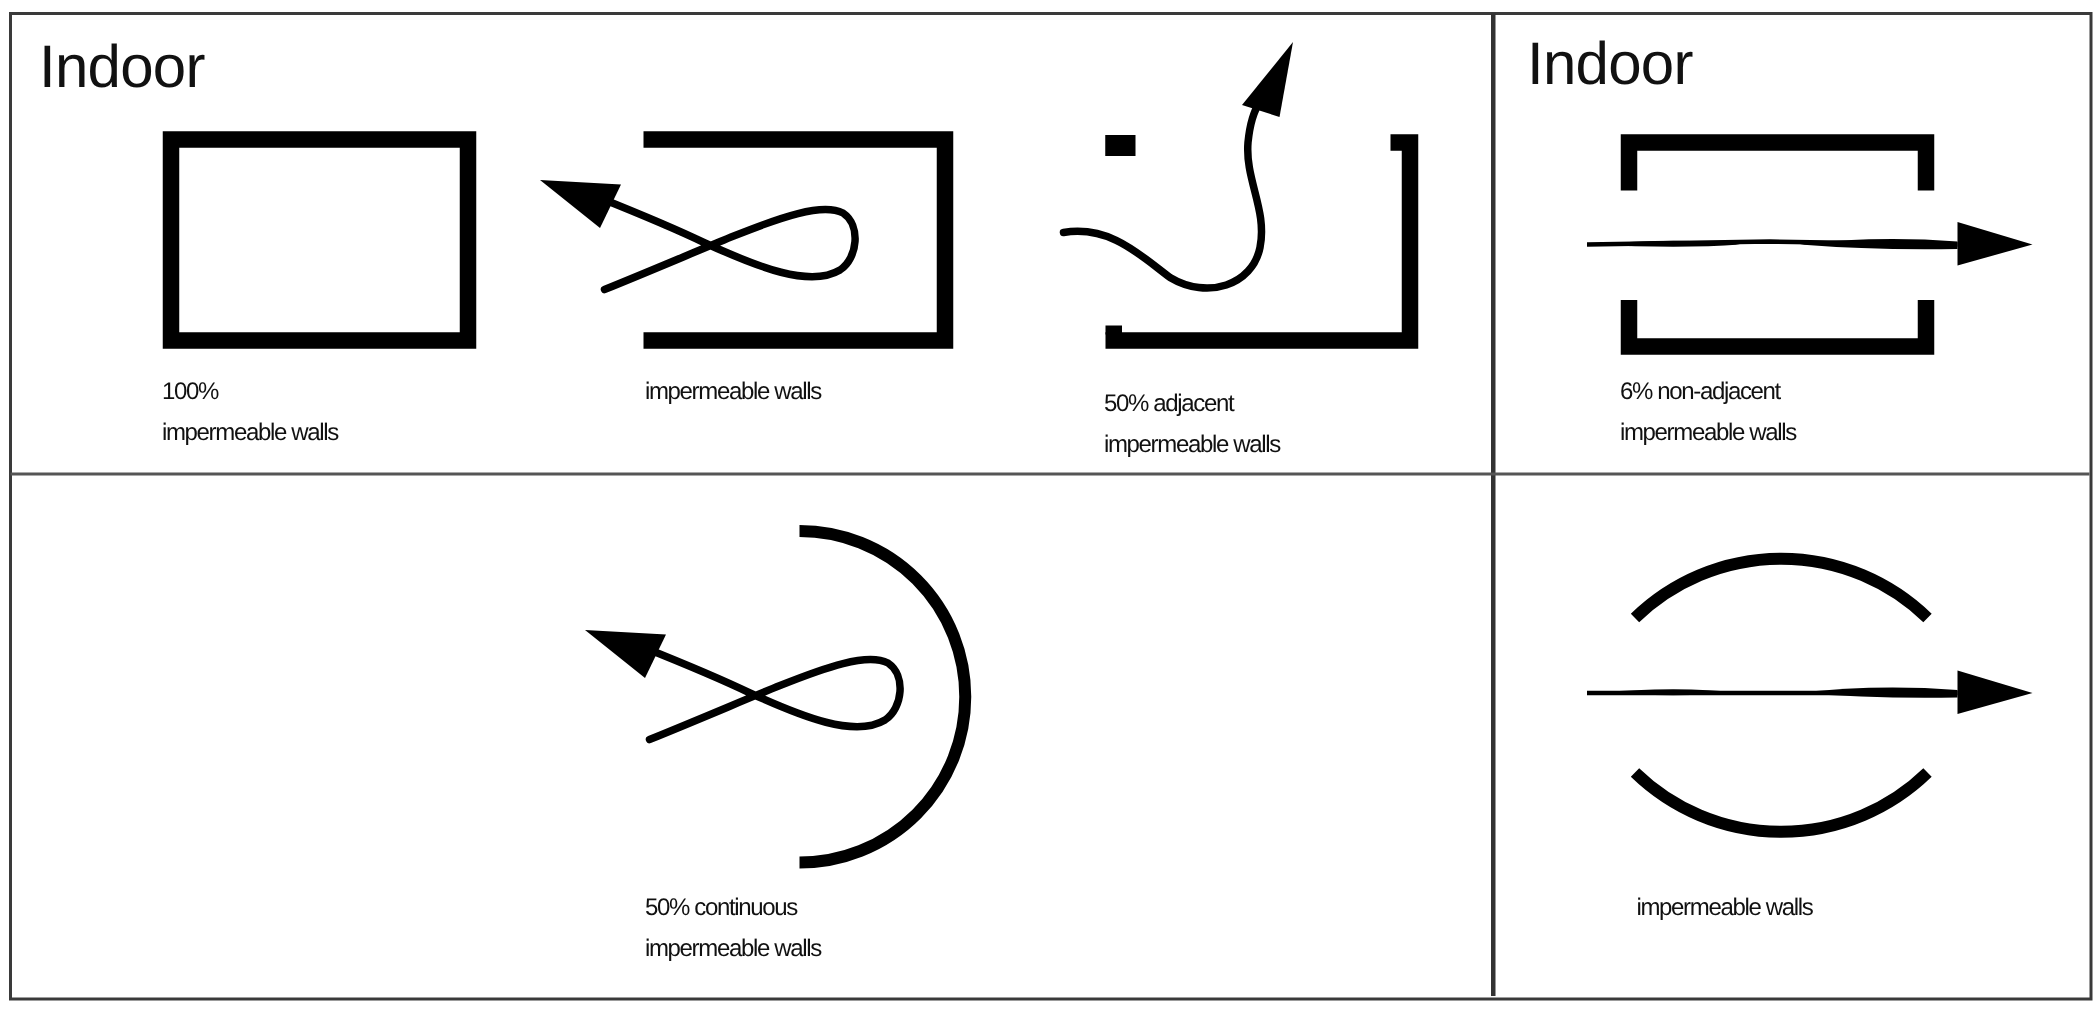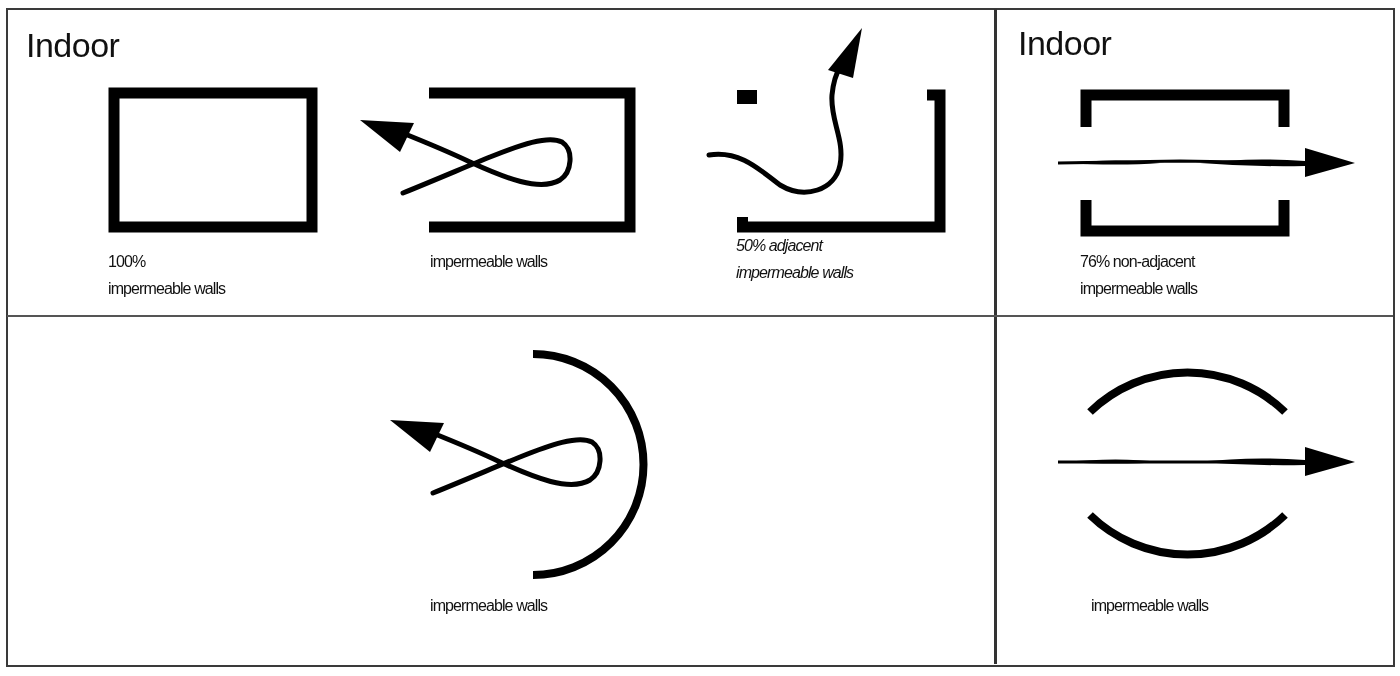--- a/index.html
+++ b/index.html
@@ -2,21 +2,21 @@
 <html><head>
   <meta charset="utf-8">
   <style>
     html, body { margin: 0; padding: 0; background: #ffffff; }
     body { width: 1400px; height: 676px; position: relative; overflow: hidden;
            font-family: "Liberation Sans", sans-serif; color: #111; }
     .frame { position: absolute; left: 6px; top: 8px; width: 1385px; height: 655px;
              border: 2px solid #3a3a3a; box-sizing: content-box; }
     .vdiv { position: absolute; left: 994px; top: 9px; width: 3px; height: 655px; background: #333; }
     .hdiv { position: absolute; left: 7px; top: 315px; width: 1386px; height: 2px; background: #555; }
-    .section-title { position: absolute; font-size: 34px; line-height: 30px; letter-spacing: -0.5px; }
+    .section-title { position: absolute; font-size: 40px; line-height: 30px; letter-spacing: -0.5px; }
     .label { position: absolute; font-size: 16px; line-height: 27px; letter-spacing: -0.9px; white-space: nowrap; }
     .label span { display: block; }
     svg.art { position: absolute; left: 0; top: 0; width: 1400px; height: 676px; }
   </style>
 </head>
 <body>
 
 <div class="frame"></div>
 <div class="vdiv"></div>
 <div class="hdiv"></div>
@@ -83,26 +83,27 @@
   </g>
 </svg>
 
 <div class="label" style="left:108px; top:248px;">
   <span>100%</span>
   <span>impermeable walls</span>
 </div>
 <div class="label" style="left:430px; top:248px;">
   <span>impermeable walls</span>
 </div>
-<div class="label" style="left:736px; top:232px;font-style:italic;">
+<div class="label" style="left:736px; top:256px;">
   <span>50% adjacent</span>
   <span>impermeable walls</span>
 </div>
 <div class="label" style="left:1080px; top:248px;">
-  <span>76% non-adjacent</span>
+  <span>6% non-adjacent</span>
   <span>impermeable walls</span>
 </div>
 <div class="label" style="left:430px; top:592px;">
+  <span>50% continuous</span>
   <span>impermeable walls</span>
 </div>
 <div class="label" style="left:1091px; top:592px;">
   <span>impermeable walls</span>
 </div>
 
 </body></html>

